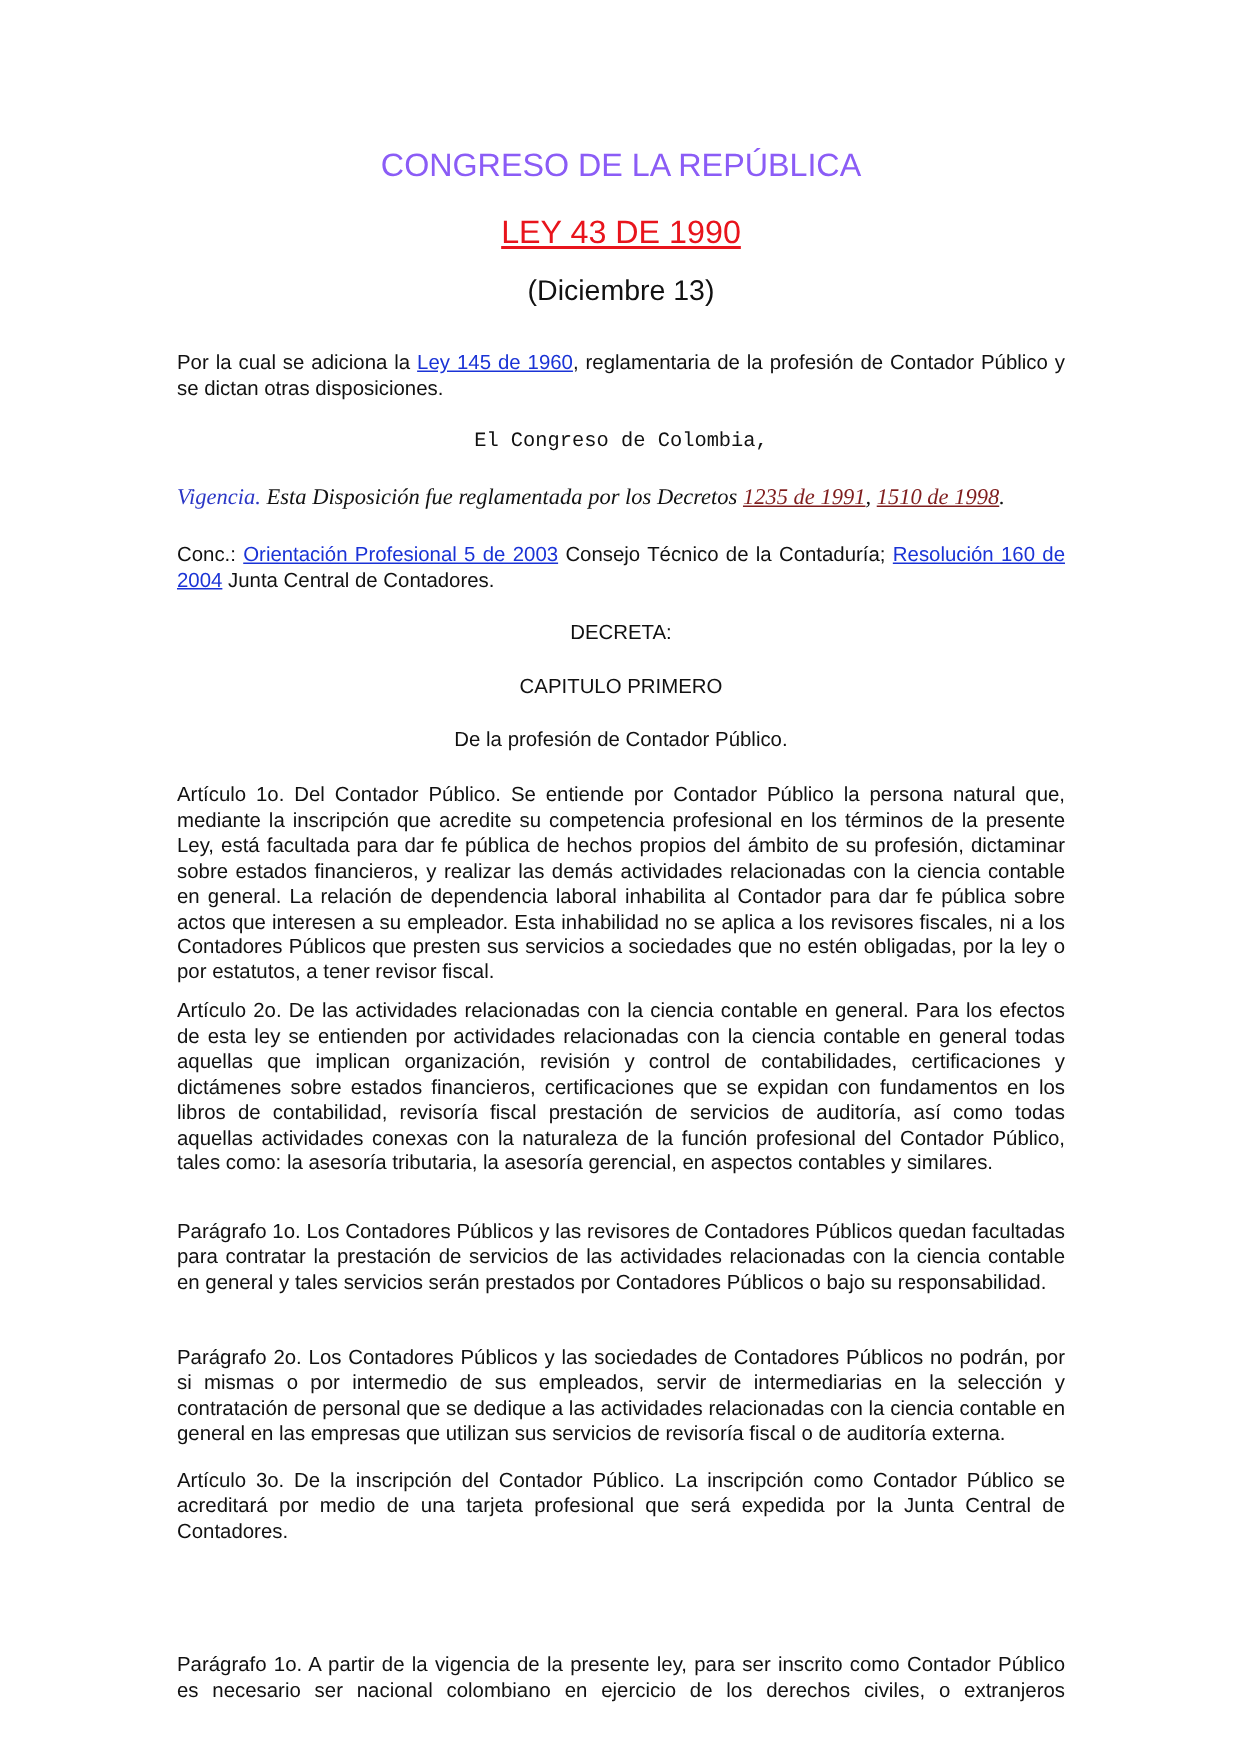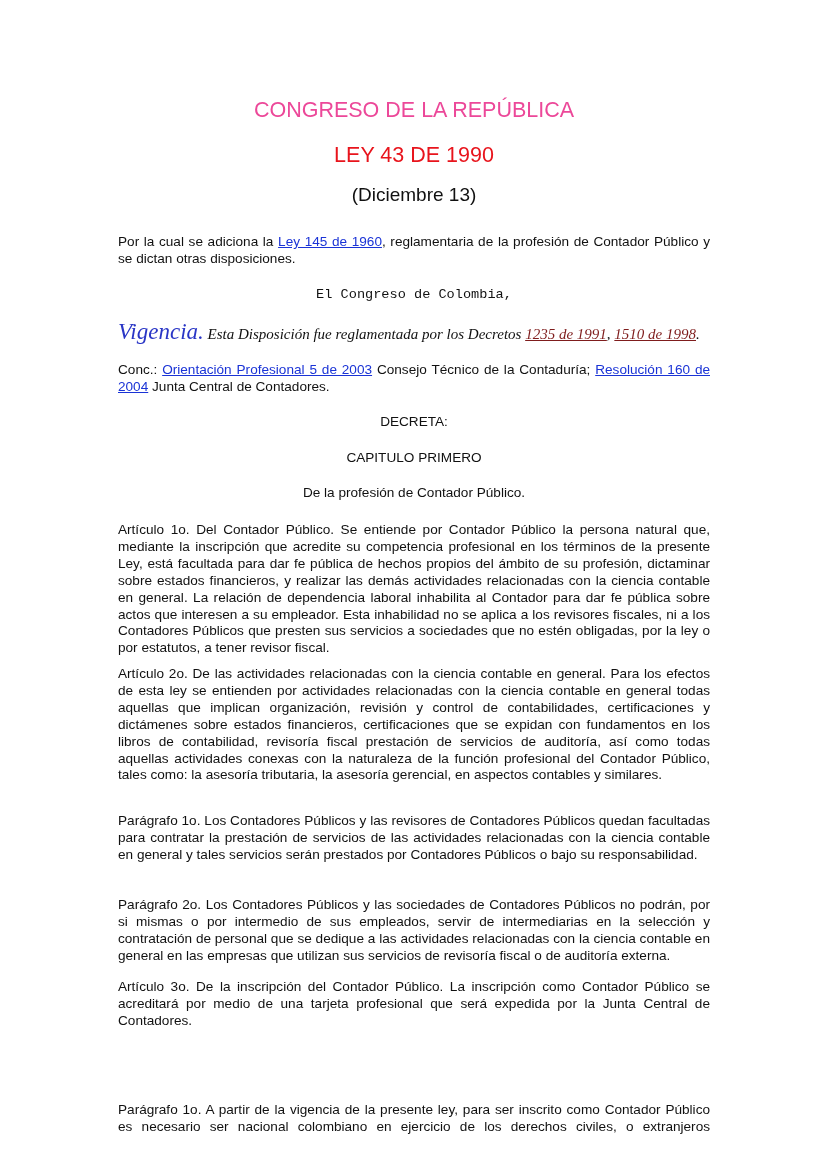--- a/index.html
+++ b/index.html
@@ -3,30 +3,30 @@
 <meta charset="utf-8">
 <style>
   html, body { margin: 0; padding: 0; background: #ffffff; }
   body { width: 828px; height: 1170px; overflow: hidden; position: relative; }
   .page {
     position: absolute; left: 118px; top: 0; width: 592px;
     font-family: "Liberation Sans", sans-serif; color: #111;
     font-size: 13.6px; line-height: 16.9px;
   }
   .title { position: absolute; left: 0; width: 592px; text-align: center; }
-  .t1 { top: 97px; font-size: 21.5px; line-height: 26px; color: #ec4899; }
-  .t2 { top: 142px; font-size: 21.5px; line-height: 26px; color: #e8141c; }
+  .t1 { top: 97px; font-size: 21.5px; line-height: 26px; color: #8b5cf6; }
+  .t2 { top: 142px; font-size: 21.5px; line-height: 26px; color: #e8141c; text-decoration: underline; }
   .t3 { top: 187px; font-size: 19px; }
   .block { position: absolute; left: 0; width: 592px; text-align: justify; margin-top: 10px; }
   .center { text-align: center; }
   a.link { color: #1a33d6; text-decoration: underline; }
   .vig {
     font-family: "Liberation Serif", serif; font-style: italic; font-size: 15px; color: #111;
   }
-  .vig .vlabel { color: #2a36c6; font-size: 23px; }
+  .vig .vlabel { color: #2a36c6; font-size: 15px; }
   .vig a.link { color: #7f1d1d; }
   .p { text-align: justify; text-align-last: left; }
 </style>
 </head>
 <body>
 
 <div class="page">
 
   <div class="title t1">CONGRESO DE LA REPÚBLICA</div>
   <div class="title t2">LEY 43 DE 1990</div>

